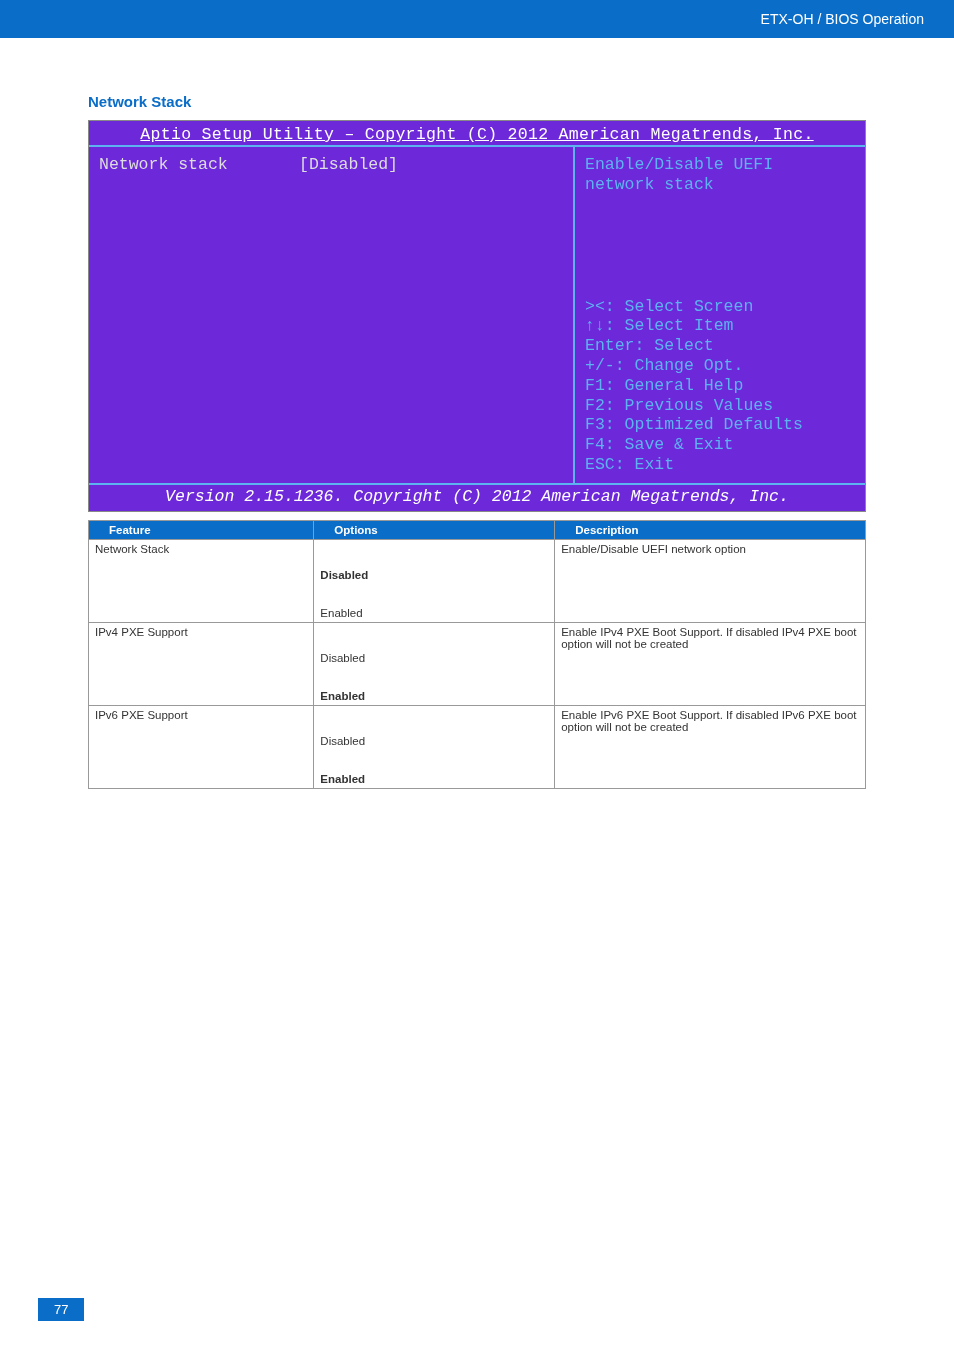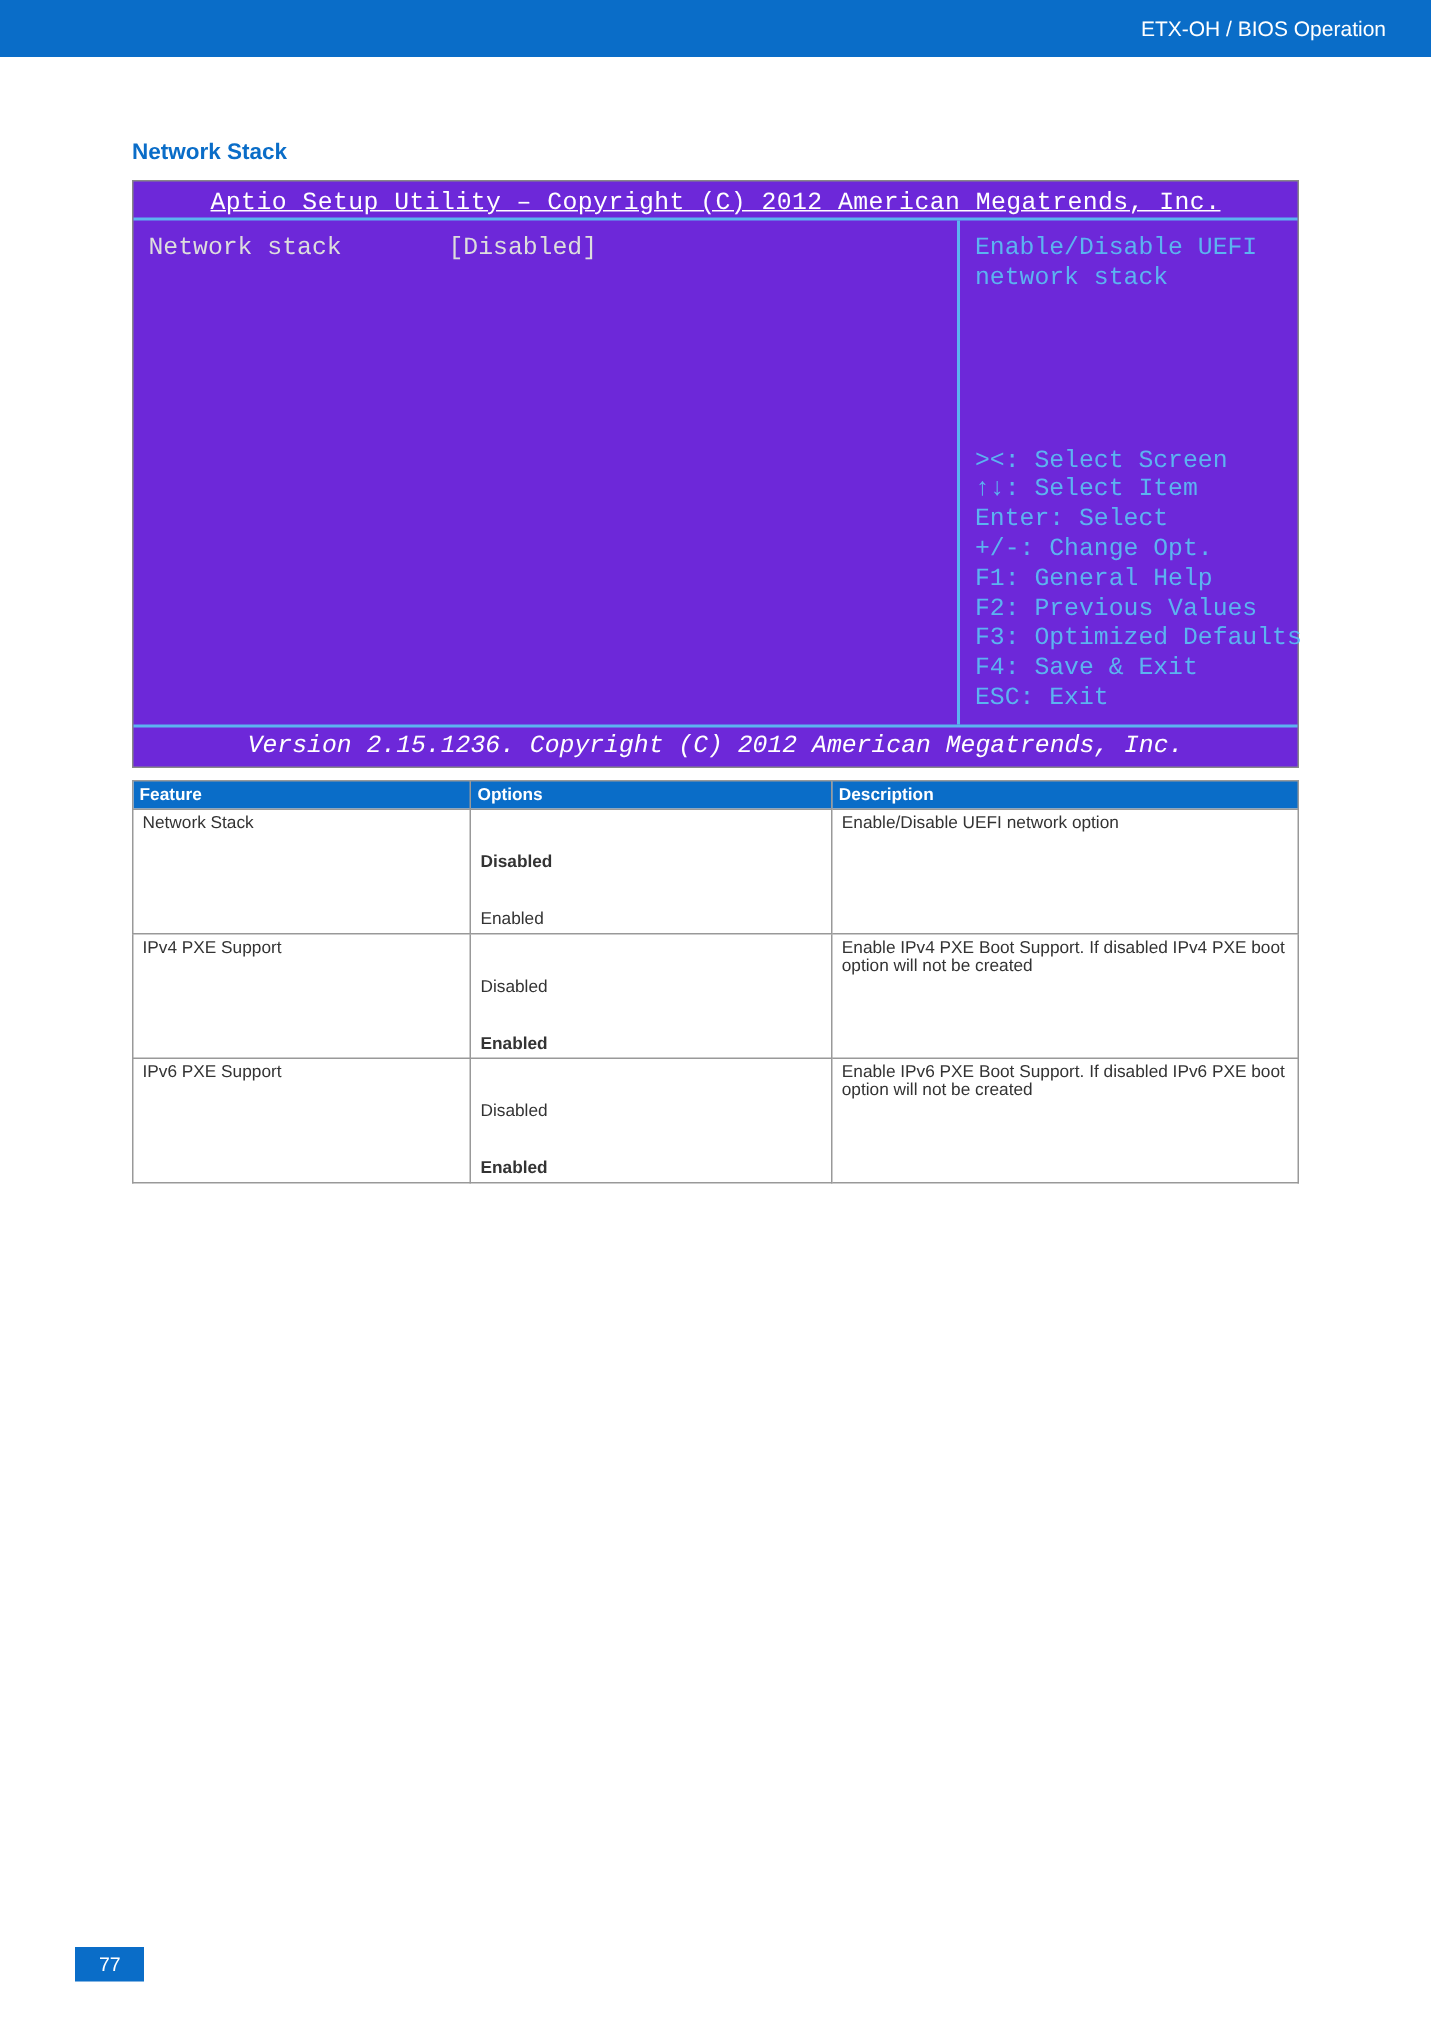--- a/index.html
+++ b/index.html
@@ -72,21 +72,21 @@
       display: flex;
     }
     .bios-label {
       color: #dddddd;
       width: 200px;
     }
     .bios-value {
       color: #dddddd;
     }
     .bios-right {
-      width: 225px;
+      width: 290px;
       padding: 8px 10px;
       display: flex;
       flex-direction: column;
       justify-content: space-between;
     }
     .bios-help-top {
       color: #5cb3f0;
     }
     .bios-help-keys {
       color: #5cb3f0;
@@ -103,40 +103,40 @@
     .feature-table {
       width: 100%;
       border-collapse: collapse;
       margin-top: 8px;
       font-size: 11.5px;
     }
     .feature-table th {
       background: #0a6dc8;
       color: #fff;
       text-align: left;
-      padding: 3px 4px;
+      padding: 3px 20px;
       font-weight: bold;
       border: 1px solid #999;
       margin-left: 44px;
     }
     .feature-table td {
       border: 1px solid #999;
       padding: 3px 6px;
       color: #333;
       vertical-align: top;
     }
     .col-feature { width: 29%; }
     .col-options { width: 31%; }
     .col-desc { width: 40%; }
     .opt-line { display: block; margin-top: 26px; }
     .opt-bold { font-weight: bold; }
     .page-footer {
       position: absolute;
       bottom: 30px;
-      left: 50px;
+      left: 38px;
       background: #0a6dc8;
       color: #fff;
       padding: 4px 16px;
       font-size: 13px;
     }
   </style>
 </head>
 <body>
 
 <div class="header-bar">

